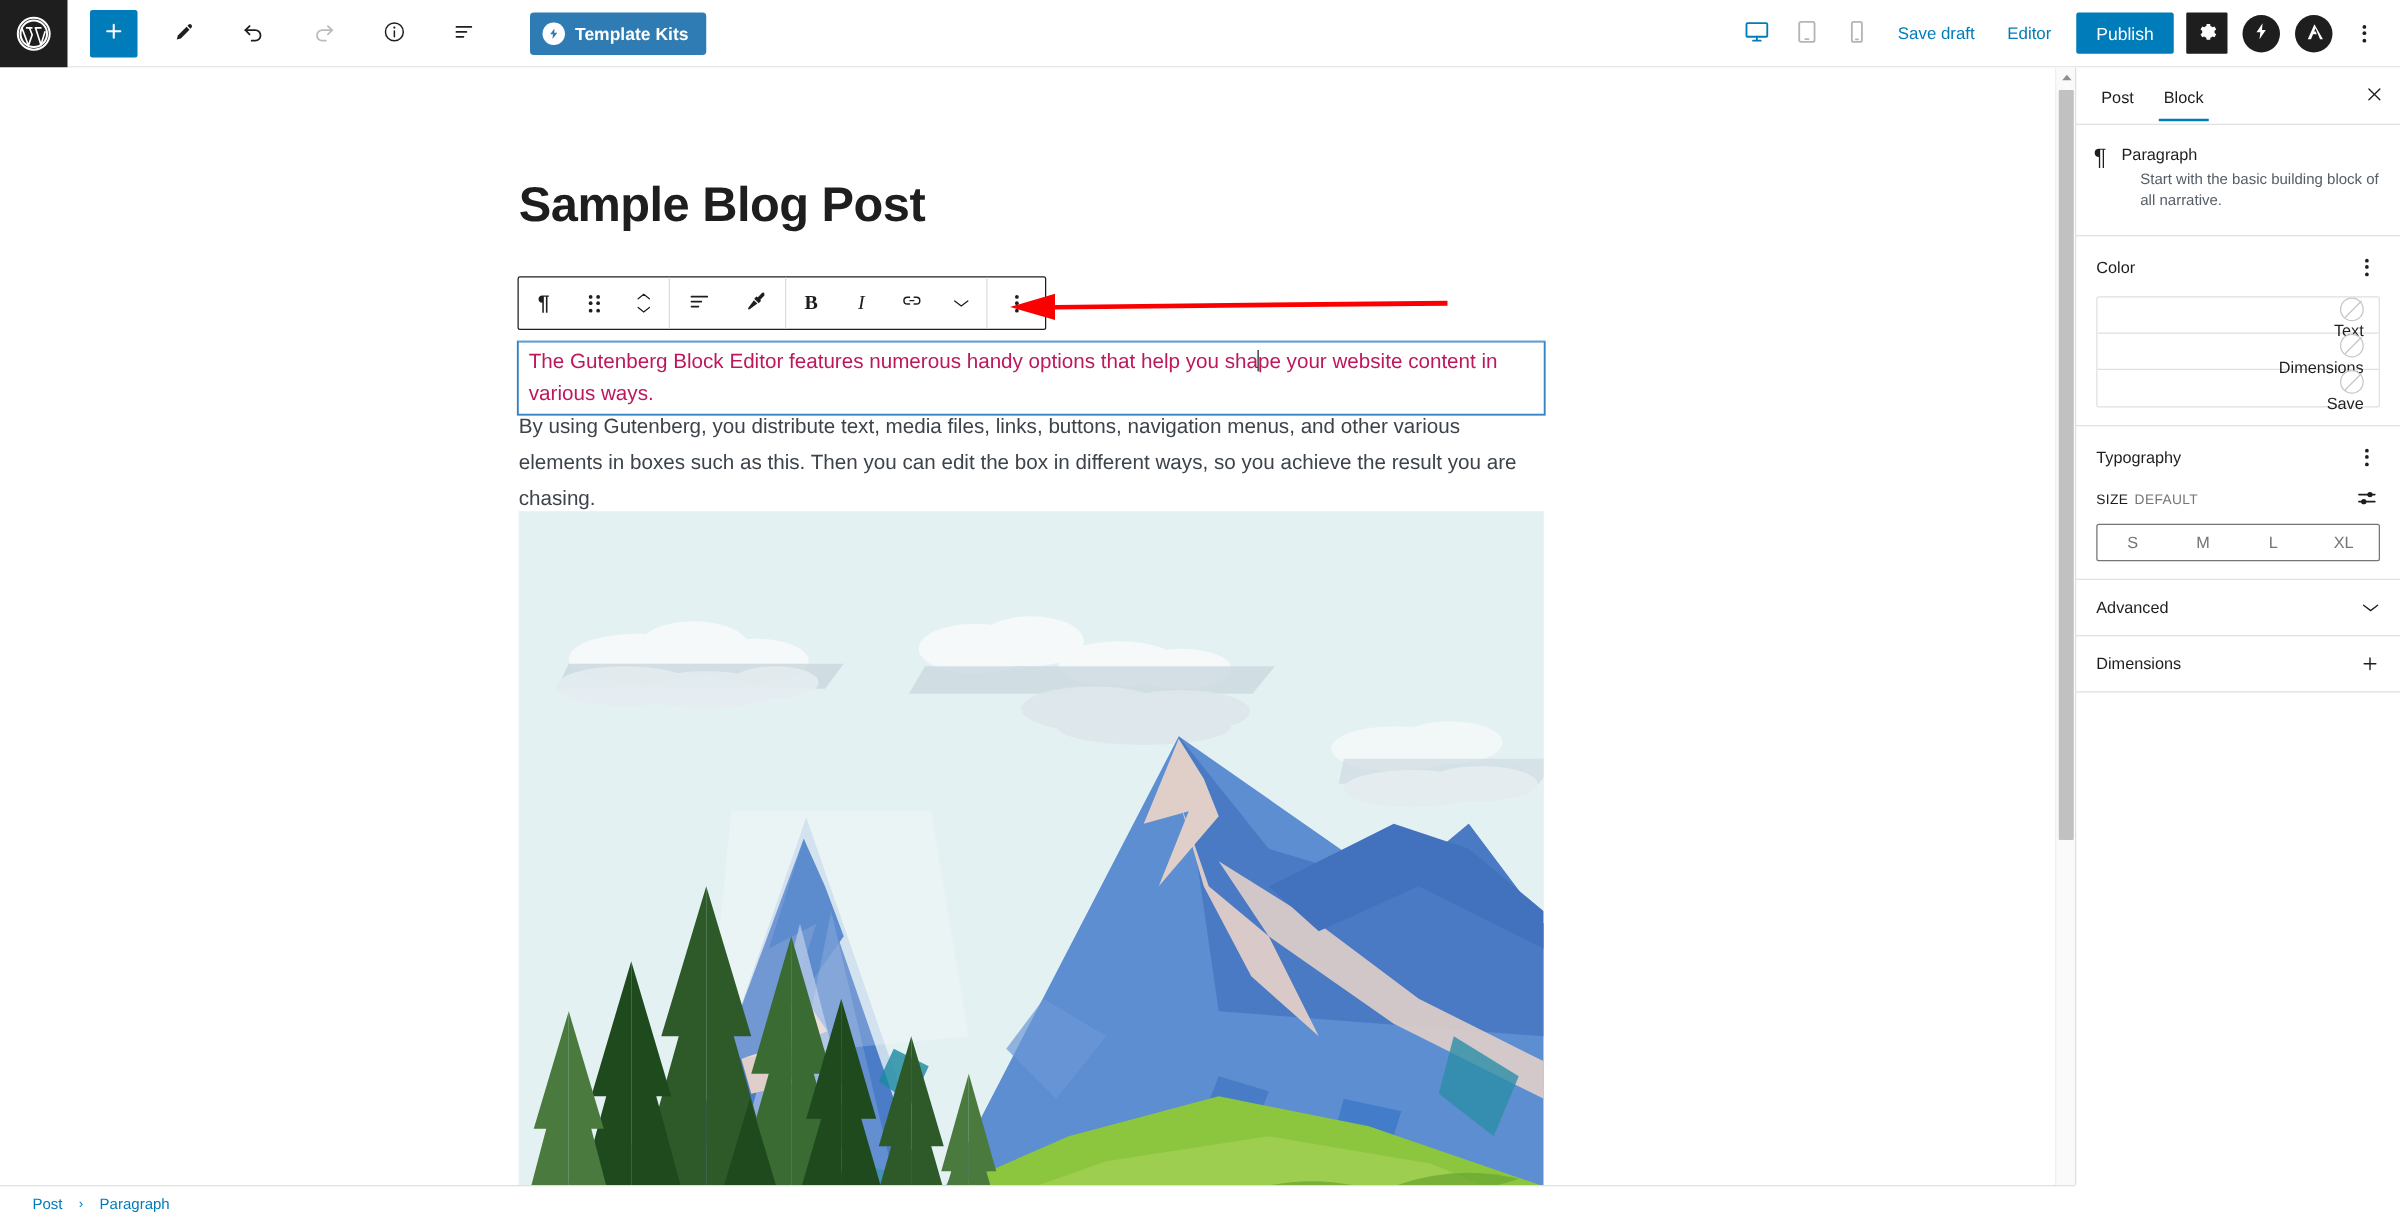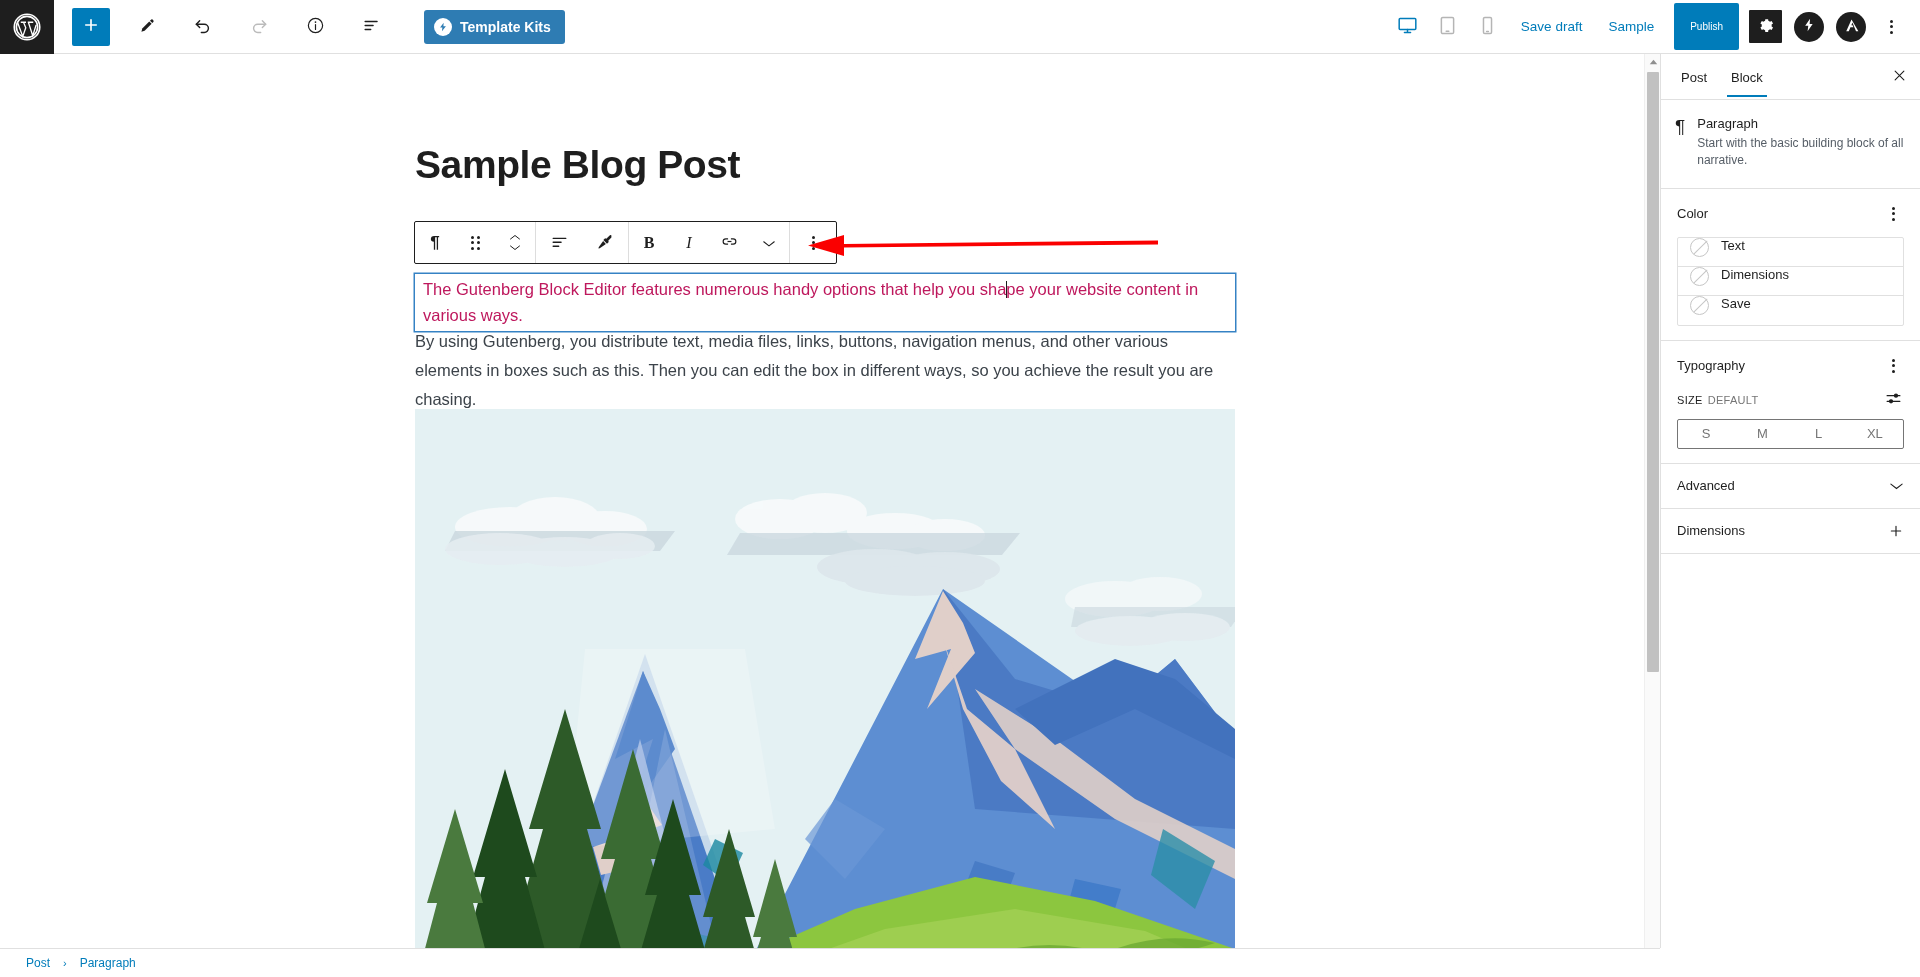--- a/index.html
+++ b/index.html
@@ -66,22 +66,22 @@
 
   .txt-link {
     background: none; border: none; cursor: pointer;
     color: #007cba; font-size: 13.5px;
     font-family: "Liberation Sans", sans-serif;
     padding: 8px 12px;
   }
   .publish-btn {
     background: #007cba; color: #fff;
     border: none; border-radius: 2px; cursor: pointer;
-    height: 47px; padding: 0 16px;
-    font-size: 10px; font-weight: 400;
+    height: 33px; padding: 0 16px;
+    font-size: 14px; font-weight: 400;
     font-family: "Liberation Sans", sans-serif;
     margin-left: 6px;
   }
   .sq-icon {
     width: 33px; height: 33px; margin-left: 8px;
     background: #1e1e1e; color: #fff;
     display: flex; align-items: center; justify-content: center;
     border: none; cursor: pointer; border-radius: 1px;
   }
   .circ-icon {
@@ -205,42 +205,43 @@
     display: flex; align-items: center; justify-content: center;
     border: none; background: none; cursor: pointer; color: #1e1e1e;
   }
 
   .sb-blockcard {
     display: flex; gap: 12px; padding: 16px 16px 18px 14px;
     border-bottom: 1px solid #e0e0e0;
   }
   .sb-blockicon { font-size: 19px; line-height: 1; color: #1e1e1e; padding-top: 1px; }
   .sb-blocktitle { font-size: 13px; color: #1e1e1e; margin-bottom: 4px; }
-  .sb-blockdesc { font-size: 12px; color: #555d66; line-height: 1.45; }
+  .sb-blockdesc { font-size: 12px; color: #555d66; line-height: 1.45; margin-left: 15px; }
 
   .sb-section {
     padding: 14px 16px 14px;
     border-bottom: 1px solid #e0e0e0;
   }
   .sb-sechead {
     display: flex; align-items: center; justify-content: space-between;
     margin-bottom: 12px;
   }
   .sb-sectitle { font-size: 13px; color: #1e1e1e; }
   .sb-more {
     width: 22px; height: 22px; border: none; background: none; cursor: pointer;
     display: flex; align-items: center; justify-content: center; color: #1e1e1e;
   }
 
   .color-list { border: 1px solid #e0e0e0; border-radius: 2px; }
   .color-row {
-    display: flex; align-items: flex-start; gap: 12px;
+    display: flex; align-items: flex-end; 
     height: 29px; padding: 0 12px;
     border-bottom: 1px solid #e0e0e0;
     cursor: pointer;
+    flex-direction: column;
   }
   .color-row:last-child { border-bottom: none; }
   .swatch {
     width: 19px; height: 19px; border-radius: 50%;
     border: 1px solid #c6c6c6; position: relative; background: #fff;
     flex: 0 0 19px;
   }
   .swatch::after {
     content: ""; position: absolute; left: 50%; top: -1px;
     width: 1px; height: 19px; background: #c6c6c6;
@@ -389,21 +390,21 @@
     <button class="device-btn">
       <span>
         <svg width="21" height="21" viewBox="0 0 24 24" fill="none" stroke="currentColor" stroke-width="1.7">
           <rect x="7.4" y="2.8" width="9.2" height="18.4" rx="1.5"></rect>
           <path d="M11 18.8h2" stroke-linecap="round"></path>
         </svg>
       </span>
     </button>
 
     <button class="txt-link">Save draft</button>
-    <button class="txt-link">Sample</button>
+    <button class="txt-link">Editor</button>
     <button class="publish-btn">Publish</button>
 
     <button class="sq-icon">
       <span>
         <svg width="17" height="17" viewBox="0 0 24 24" fill="currentColor">
           <path d="M12 8.3a3.7 3.7 0 1 0 0 7.4 3.7 3.7 0 0 0 0-7.4zm0 5.6a1.9 1.9 0 1 1 0-3.8 1.9 1.9 0 0 1 0 3.8z"></path>
           <path d="M20.6 13.4a8.9 8.9 0 0 0 0-2.8l2-1.3-2-3.5-2.2 1a8.8 8.8 0 0 0-2.4-1.4L15.7 3h-4l-.3 2.4c-.9.3-1.7.8-2.4 1.4l-2.2-1-2 3.5 2 1.3a8.9 8.9 0 0 0 0 2.8l-2 1.3 2 3.5 2.2-1c.7.6 1.5 1.1 2.4 1.4l.3 2.4h4l.3-2.4c.9-.3 1.7-.8 2.4-1.4l2.2 1 2-3.5-2-1.3z"></path>
         </svg>
       </span>
     </button>

